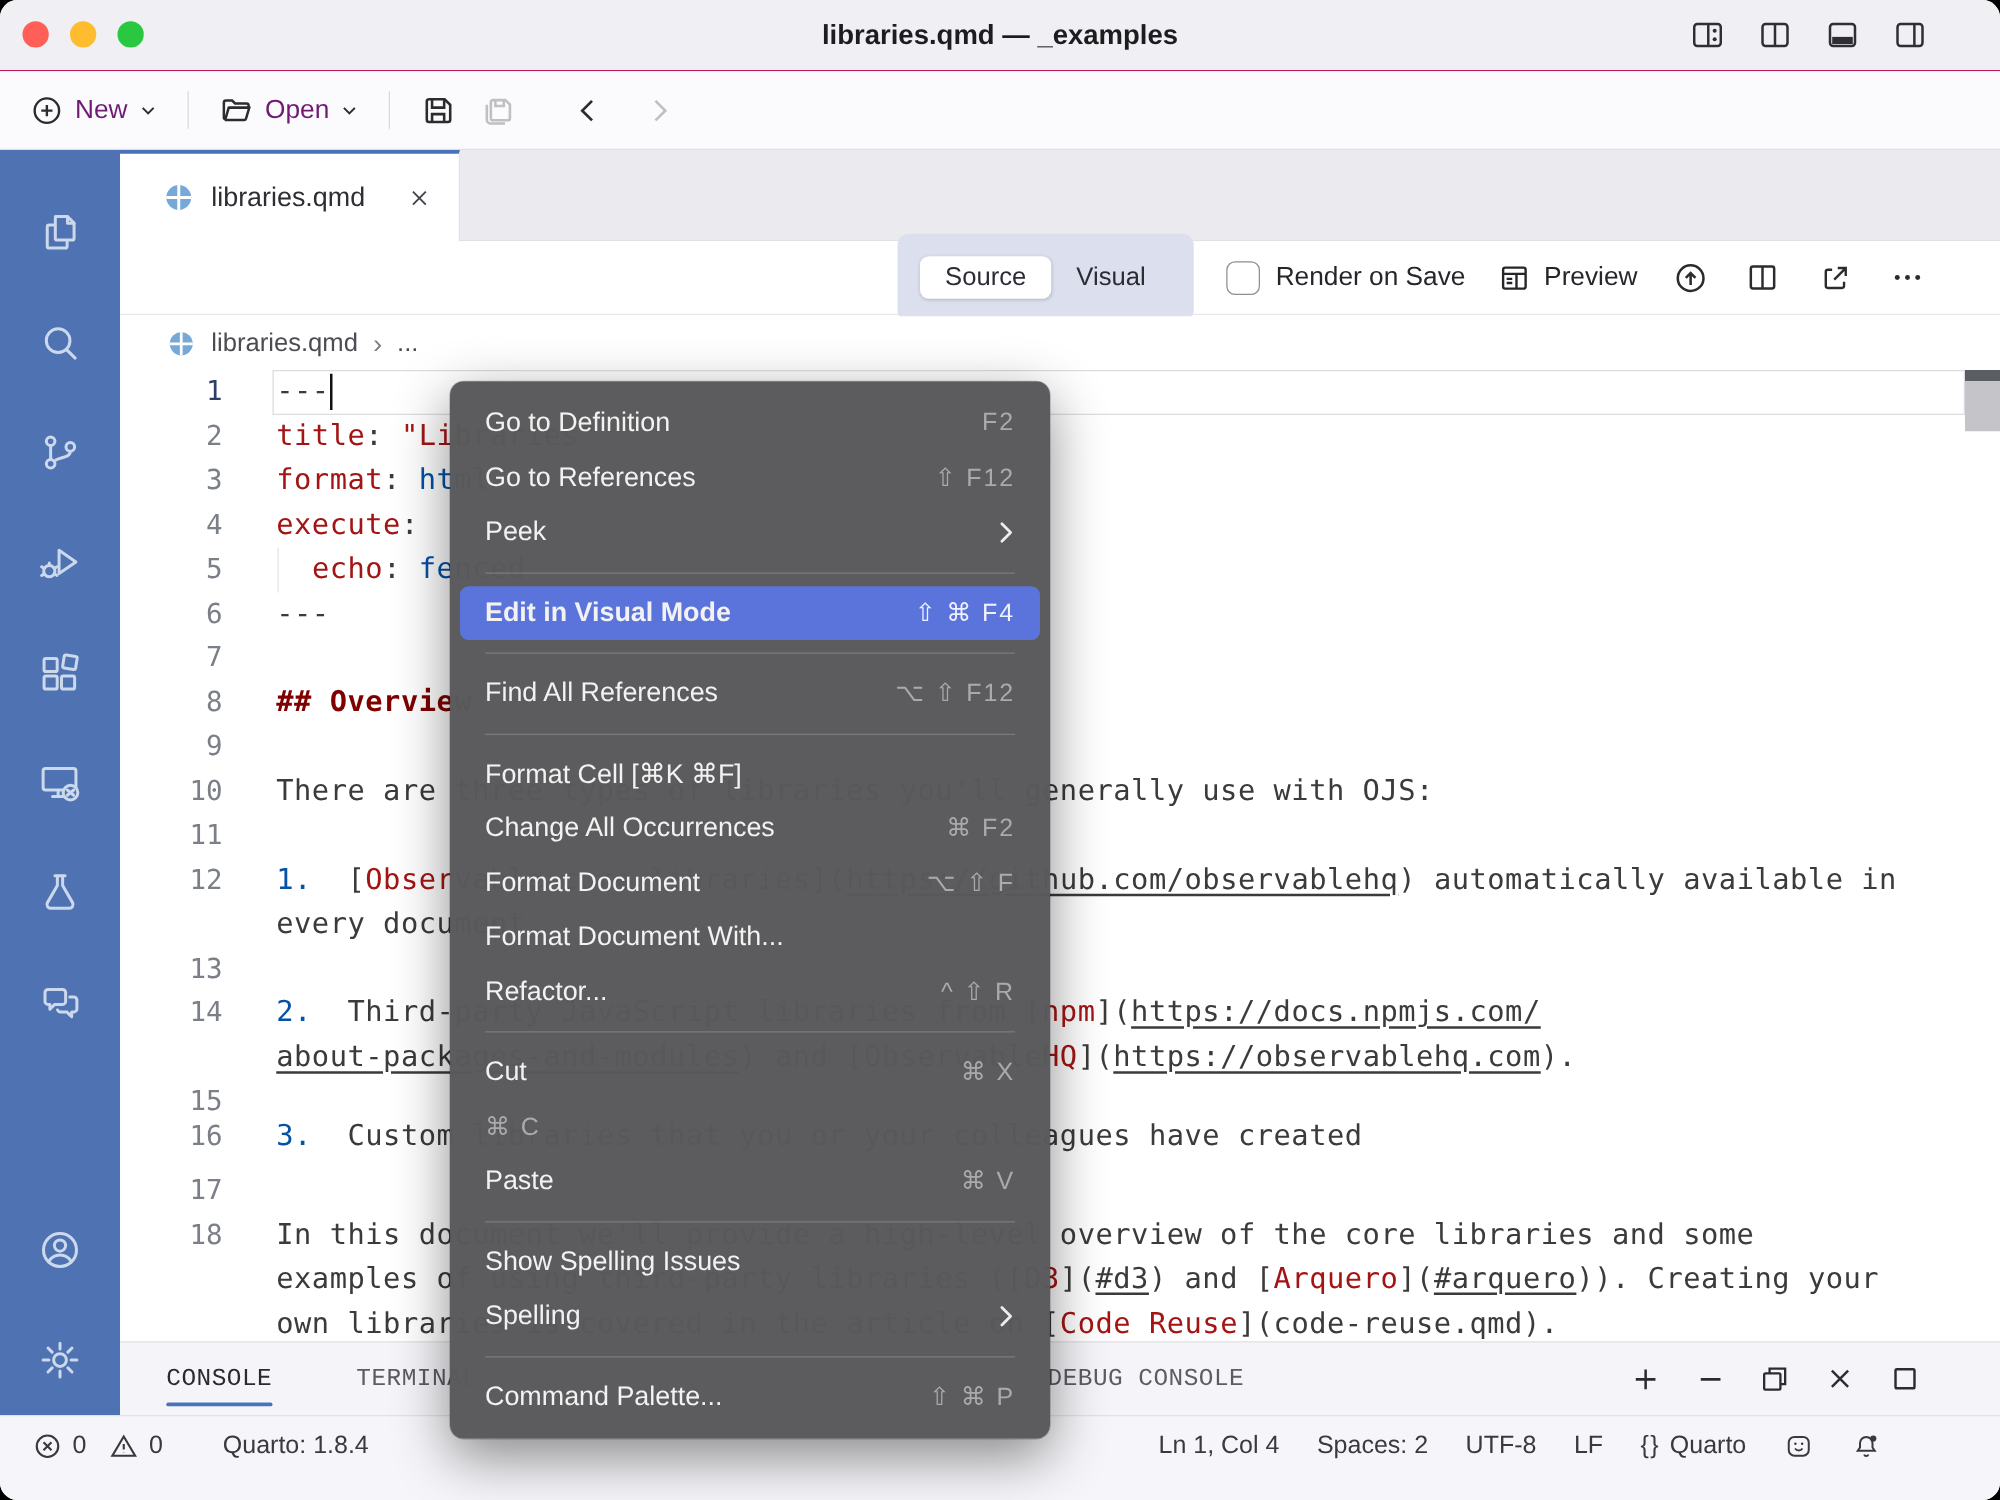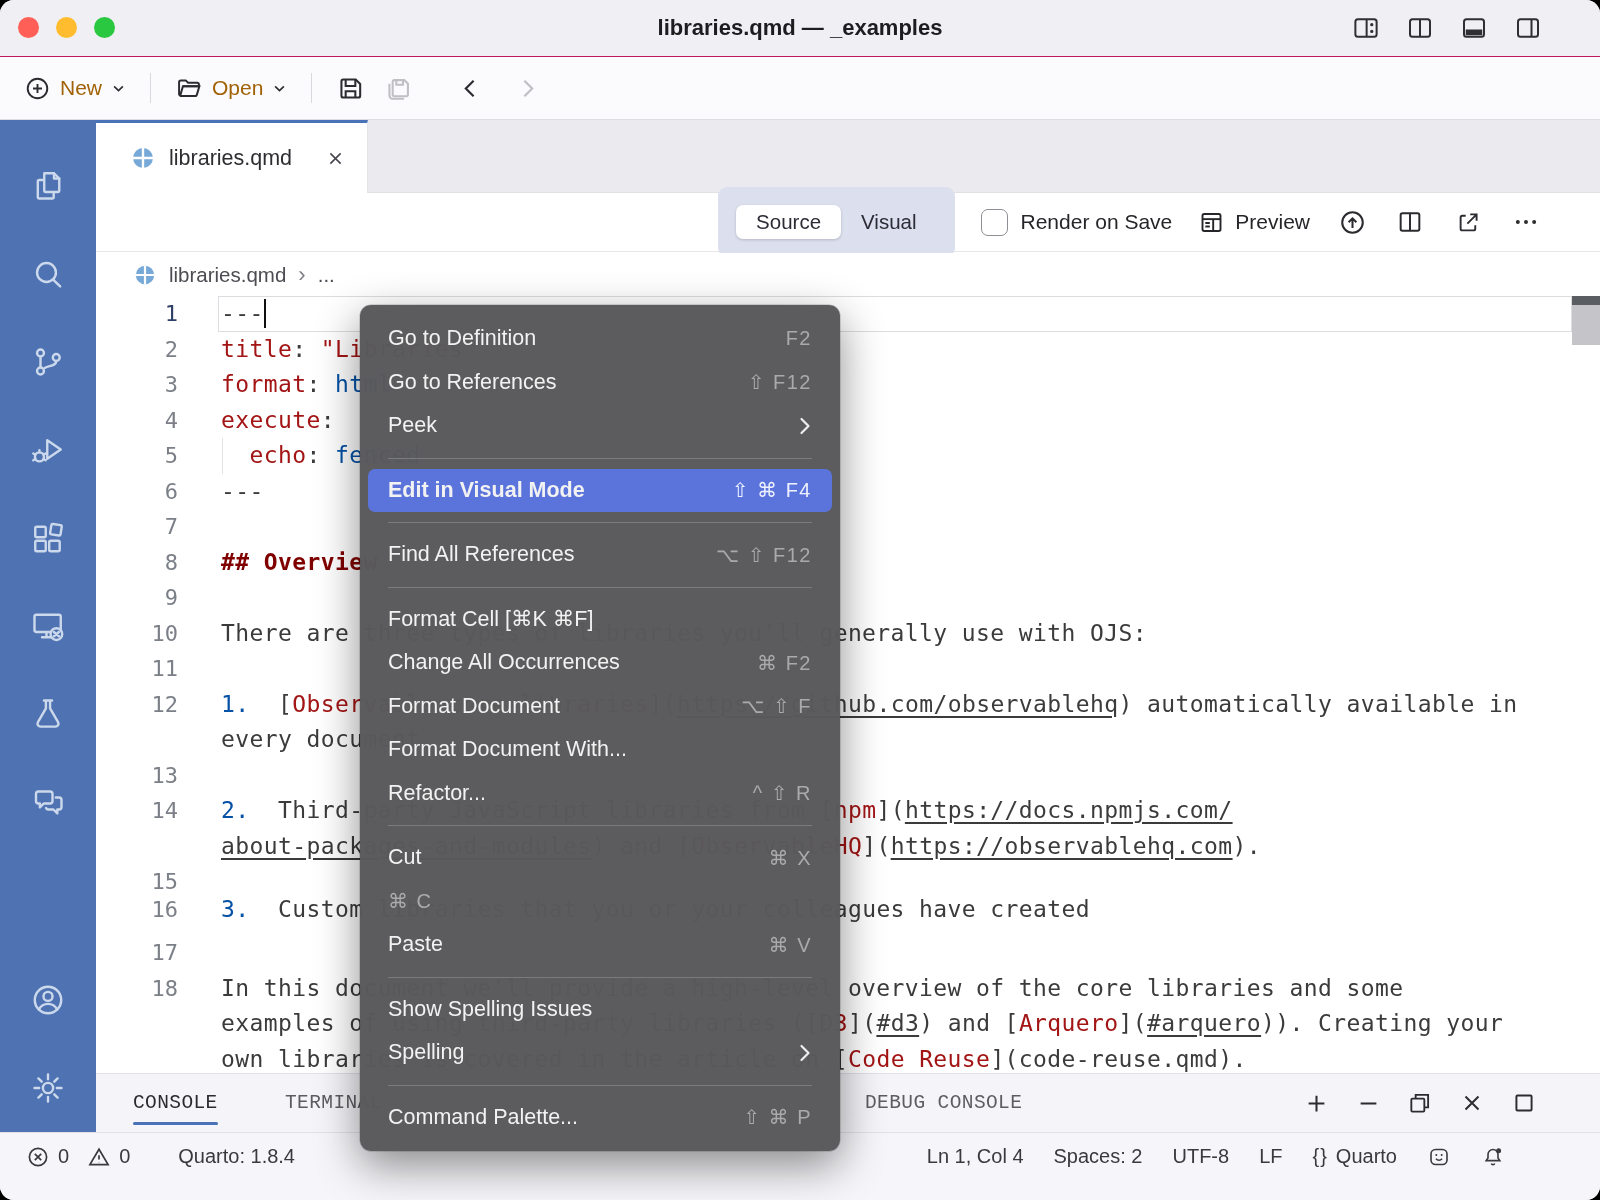--- a/index.html
+++ b/index.html
@@ -9,21 +9,21 @@
   
   .titlebar{position:absolute;left:0;top:0;width:1600px;height:56px;background:#f0f0f4;border-bottom:1px solid #be185d;}
   .tl{position:absolute;top:17px;width:21px;height:21px;border-radius:50%;}
   .tl.r{left:18px;background:var(--traffic-red);} .tl.y{left:56px;background:var(--traffic-yellow);} .tl.g{left:94px;background:var(--traffic-green);}
   .win-title{position:absolute;left:50%;top:0;transform:translateX(-50%);line-height:56px;font-size:22px;font-weight:600;color:#1d1d1f;white-space:nowrap;}
   .win-icons{position:absolute;right:56px;top:0;height:56px;display:flex;align-items:center;gap:22px;color:#2f2f33;}
   .win-icons .wi{width:32px;height:32px;display:flex;align-items:center;justify-content:center;cursor:pointer;}
   
   .toolbar{position:absolute;left:0;top:57px;width:1600px;height:62px;background:#fbfbfd;border-bottom:1px solid #dfdfe3;}
   .tb-left{position:absolute;left:22px;top:0;height:62px;display:flex;align-items:center;gap:14px;color:#1f1f23;}
-  .tb-btn{display:flex;align-items:center;gap:9px;font-size:21px;color:#a16207;cursor:pointer;padding:4px 2px;}
+  .tb-btn{display:flex;align-items:center;gap:9px;font-size:21px;color:#701a75;cursor:pointer;padding:4px 2px;}
   .tb-sep{width:1px;height:30px;background:#d9d9dd;margin:0 8px;}
   .tb-ico{color:#2c2c30}
   .disabled{color:#bfbfc4 !important}
   .searchbox{position:absolute;left:590px;top:66px;width:312px;height:44px;border:1px solid #d4d4d9;border-radius:9px;background:#fff;
              display:flex;align-items:center;justify-content:center;gap:10px;font-size:21px;color:#2a2a2e;cursor:text;}
   .searchbox .chev{position:absolute;right:12px;color:#55555a}
   .interp{position:absolute;left:1053px;top:66px;width:384px;height:44px;border:1px solid #d4d4d9;border-radius:9px;background:#fff;
           display:flex;align-items:center;gap:12px;padding:0 16px;font-size:21px;color:#222226;box-sizing:border-box;cursor:pointer;}
   .folderbtn{position:absolute;left:1478px;top:66px;width:150px;height:44px;border:1px solid #d4d4d9;border-radius:9px;background:#fff;
           display:flex;align-items:center;gap:12px;padding:0 16px;font-size:21px;color:#222226;box-sizing:border-box;cursor:pointer;overflow:hidden;}
@@ -494,21 +494,21 @@
           </svg>
         </div>
       <div class="icobtn">
           <svg width="26" height="26" viewBox="0 0 24 24" fill="none" stroke="currentColor" stroke-width="1.8">
             <rect x="5" y="5" width="14" height="14" rx="1"></rect>
           </svg>
         </div>
     </div>
   <div class="ptab active" style="left: 37px;">CONSOLE</div>
       <div class="ptab" style="left: 189px;">TERMINAL</div>
-      <div class="ptab" style="left: 769px;">DEBUG CONSOLE</div>
+      <div class="ptab" style="left: 742px;">DEBUG CONSOLE</div>
     </div>
 
   <div class="statusbar">
     <div class="sb-group">
       <div class="sb-item">
         <span>
             <svg viewBox="0 0 24 24" fill="none" stroke="currentColor" stroke-width="1.7">
               <circle cx="12" cy="12" r="8.6"></circle>
               <path d="M8.8 8.8l6.4 6.4M15.2 8.8l-6.4 6.4"></path>
             </svg>

